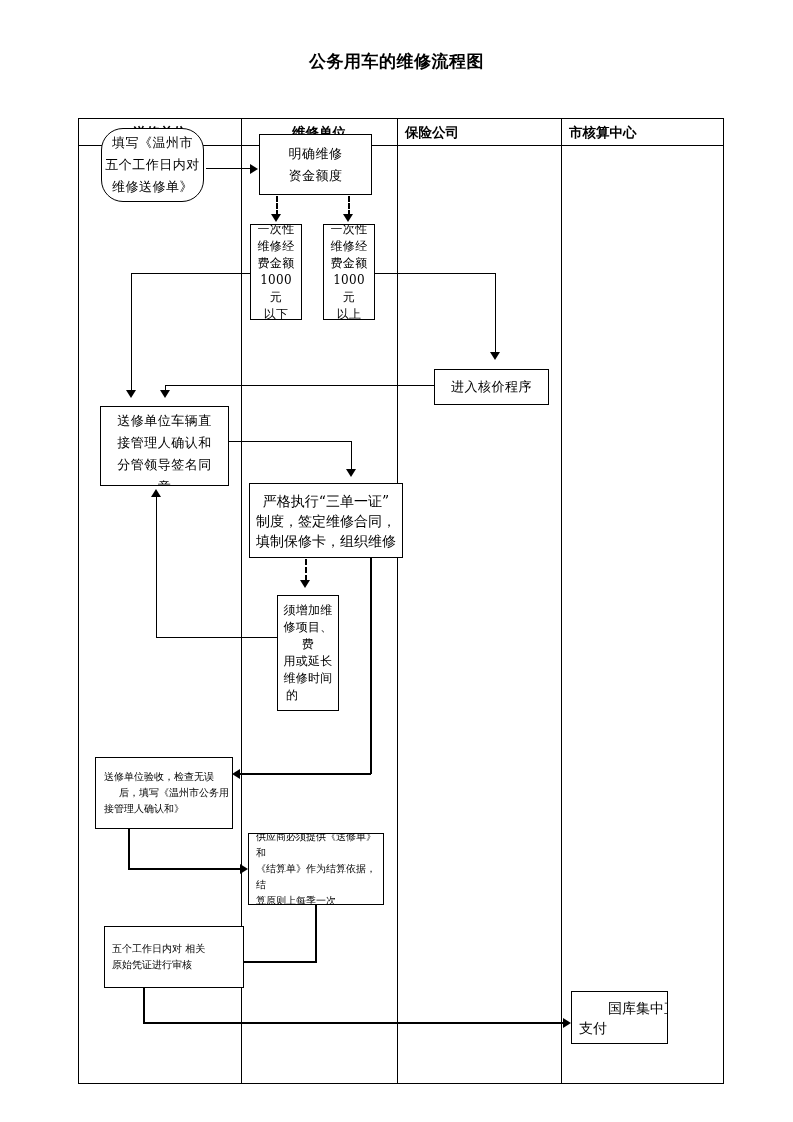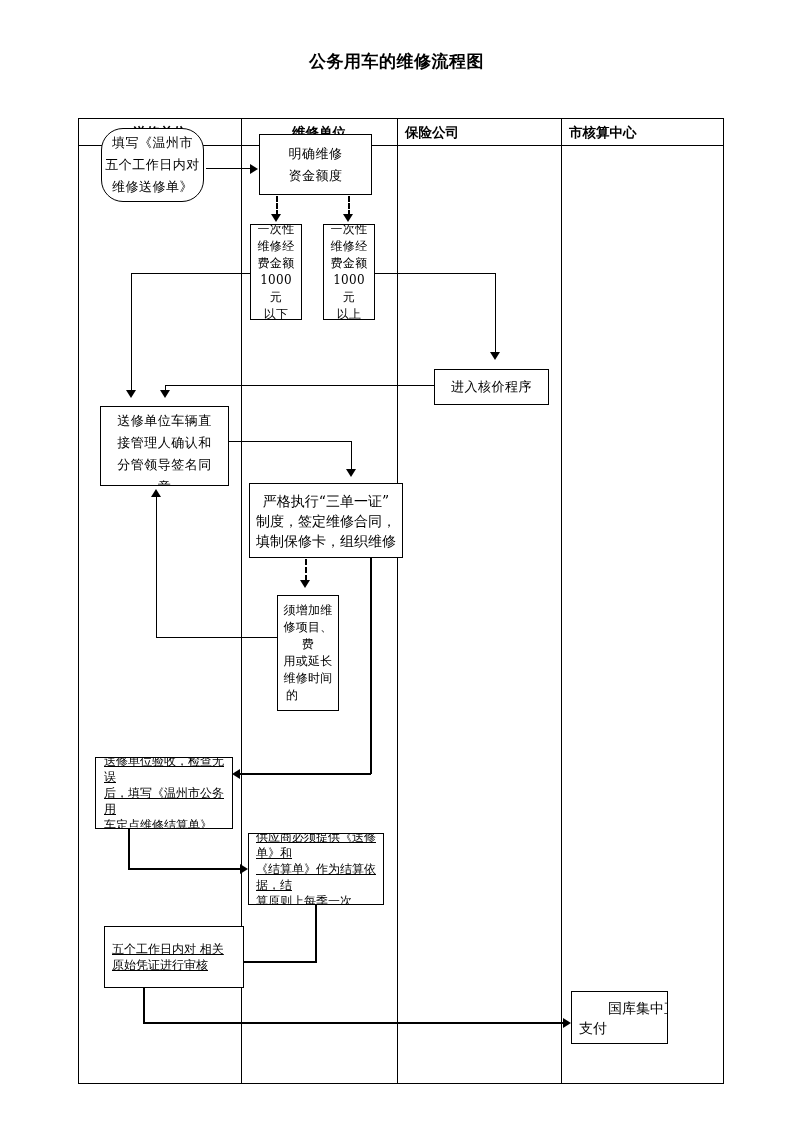--- a/index.html
+++ b/index.html
@@ -93,21 +93,21 @@
     display: block;
     width: 100%;
     text-align: center;
     padding: 0 3px;
     box-sizing: border-box;
     word-break: break-all;
   }
   .t-lg  { font-size: 13px;   line-height: 22px; letter-spacing: 0.5px; }
   .t-md  { font-size: 14px; line-height: 20px; }
   .t-sm  { font-size: 12px;    line-height: 17px; letter-spacing: 0.3px; }
-  .t-xs  { font-size: 12px;    line-height: 16px; text-decoration: underline; }
+  .t-xs  { font-size: 10px;    line-height: 16px; }
 
   
   .hline, .vline {
     position: absolute;
     background: #000;
     z-index: 2;
   }
   .hline { height: 1.4px; }
   .vline { width: 1.4px; }
   .hline.thick { height: 2.2px; }
@@ -214,22 +214,22 @@
   <div class="fbox" style="left:277px; top:595px; width:62px; height:116px;">
     <span class="txt t-sm">须增加维</span>
     <span class="txt t-sm">修项目、费</span>
     <span class="txt t-sm">用或延长</span>
     <span class="txt t-sm">维修时间</span>
     <span class="txt t-sm" style="text-align:left; padding-left:8px;">的</span>
   </div>
 
   <div class="fbox" style="left:95px; top:757px; width:138px; height:72px;">
     <span class="txt t-xs" style="text-align:left; padding-left:8px;">送修单位验收，检查无误</span>
-    <span class="txt t-xs" style="text-align:left; padding-left:8px;">后，填写《温州市公务用</span>
-    <span class="txt t-xs" style="text-align:left; padding-left:8px;">车定点维修结算单》</span>
+    <span class="txt t-xs" style="text-align:right; padding-left:8px;">后，填写《温州市公务用</span>
+    <span class="txt t-xs" style="text-align:left; padding-left:8px;">接管理人确认和》</span>
   </div>
 
   <div class="fbox" style="left:248px; top:833px; width:136px; height:72px;">
     <span class="txt t-xs" style="text-align:left; padding-left:7px;">供应商必须提供《送修单》和</span>
     <span class="txt t-xs" style="text-align:left; padding-left:7px;">《结算单》作为结算依据，结</span>
     <span class="txt t-xs" style="text-align:left; padding-left:7px;">算原则上每季一次</span>
   </div>
 
   <div class="fbox" style="left:104px; top:926px; width:140px; height:62px;">
     <span class="txt t-xs" style="text-align:left; padding-left:7px;">五个工作日内对 相关</span>

